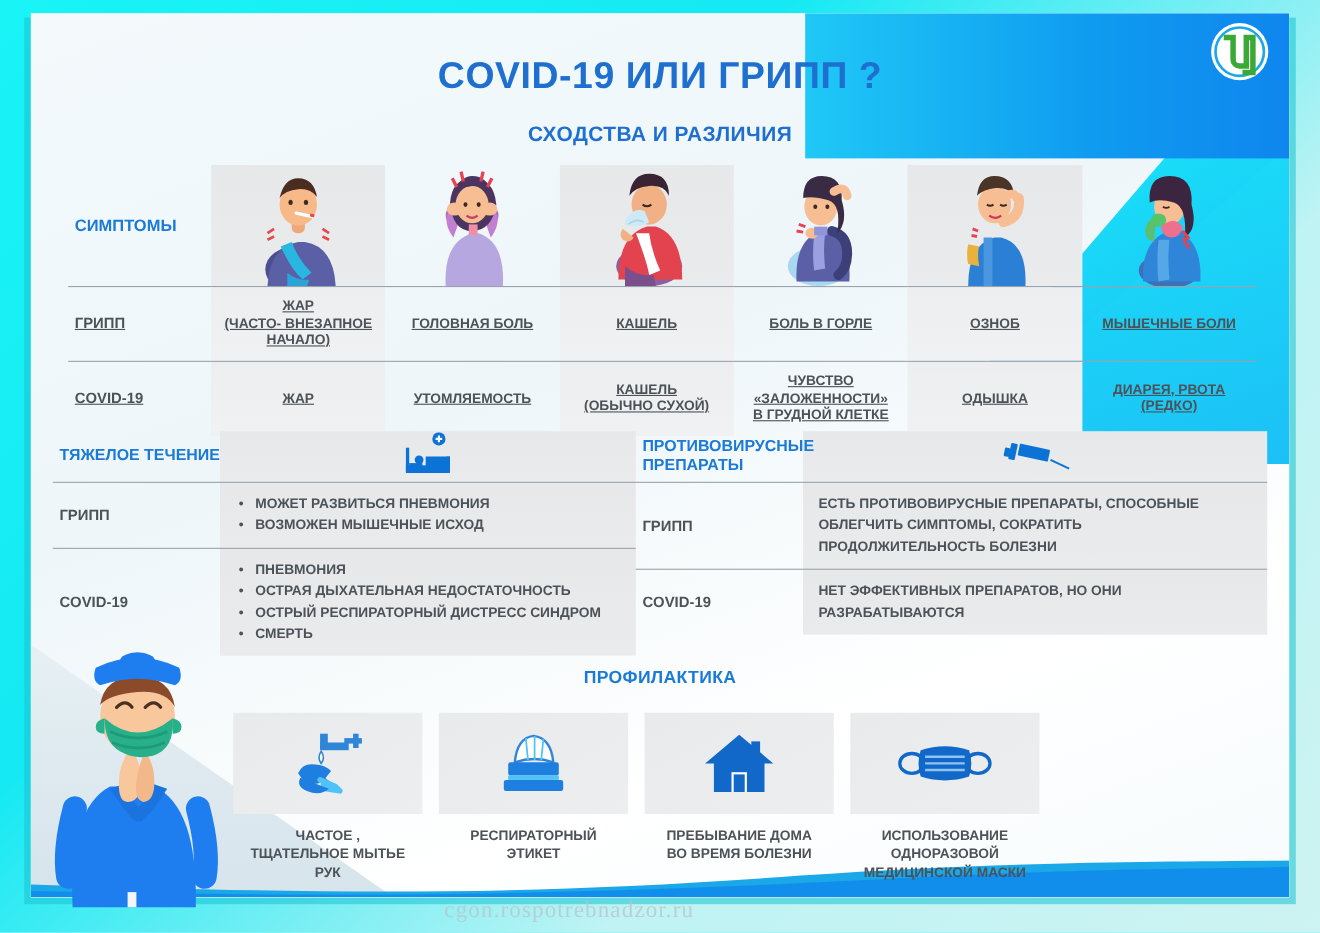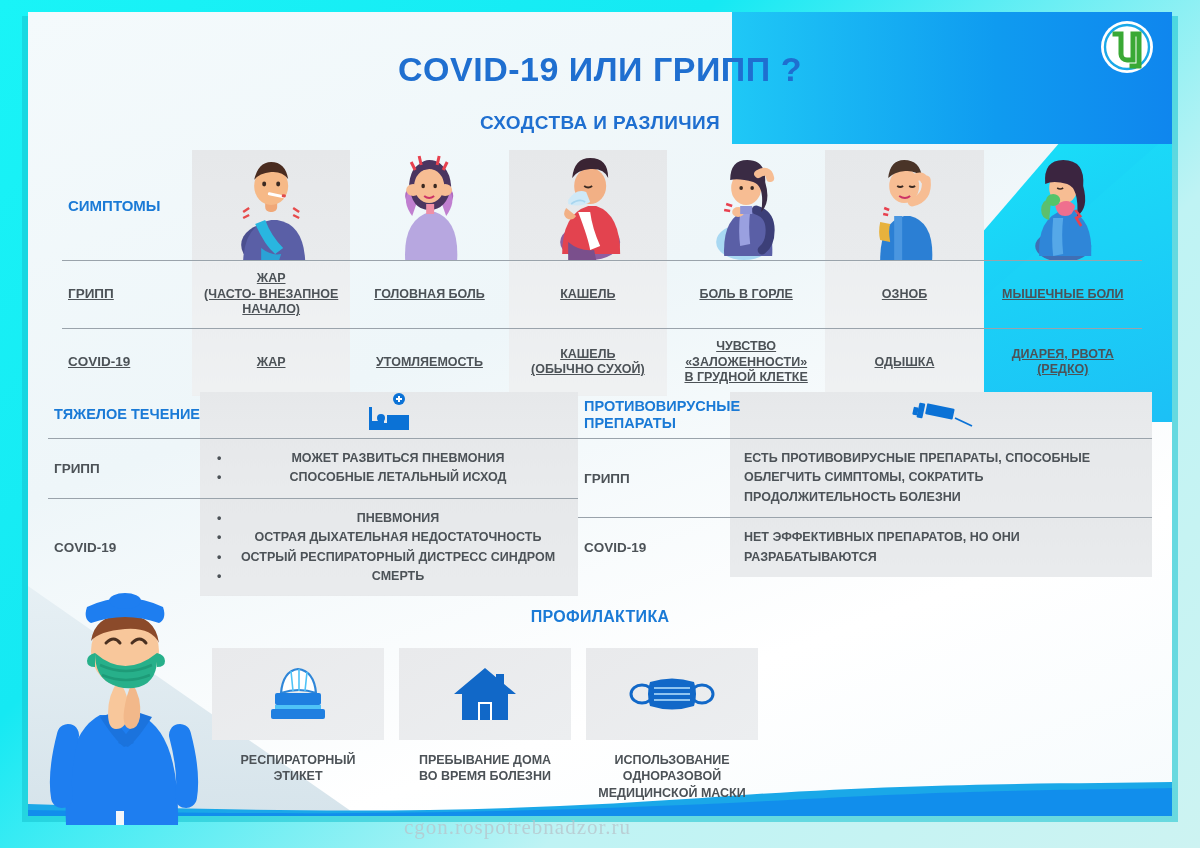--- a/index.html
+++ b/index.html
@@ -64,21 +64,21 @@
   .blk-left{left:0;width:530px;}
   .blk-right{left:530px;width:574px;}
   .blk table{border-collapse:collapse;width:100%;table-layout:fixed;}
   .blk td{vertical-align:middle;}
   .lbl-col{width:152px;}
   .blk .hrow td{height:46px;padding:0;}
   .blk .hdr-blue{font-size:14.5px;line-height:1.2;}
   .blk .rowlabel{font-size:13.5px;font-weight:bold;color:#4c5257;padding:10px 6px;}
   .blk .body{background:linear-gradient(180deg,#e6e8ea,#e9ebed);
      padding:10px 14px;font-size:12.5px;font-weight:bold;color:#4c5257;line-height:1.55;}
-  .blk ul{margin:0;padding-left:16px;list-style:none;text-align:center;}
+  .blk ul{margin:0;padding-left:16px;list-style:none;}
   .blk li{position:relative;padding-left:2px;}
   .blk li:before{content:"•";position:absolute;left:-13px;color:#4c5257;}
   .icon-cell{background:linear-gradient(180deg,#e6e8ea,#e9ebed);text-align:center;}
 
   
   .prev-title{position:absolute;top:608px;left:0;width:1200px;text-align:center;
      font-size:16px;font-weight:bold;color:#1a7ad6;letter-spacing:.3px;}
   .prev{position:absolute;left:212px;top:648px;width:930px;display:flex;gap:15px;}
   .prev-item{width:172px;}
   .prev-box{height:92px;background:linear-gradient(150deg,#e9eaec,#eceef0);
@@ -295,21 +295,21 @@
                 <circle cx="16" cy="25" r="4" fill="#0b72d6"></circle>
                 <rect x="7" y="28" width="12" height="3" fill="#0b72d6"></rect>
               </svg>
             </td>
           </tr>
           <tr class="sep">
             <td class="rowlabel">ГРИПП</td>
             <td class="body">
               <ul>
                 <li>МОЖЕТ РАЗВИТЬСЯ ПНЕВМОНИЯ</li>
-                <li>СПОСОБНЫЕ ЛЕТАЛЬНЫЙ ИСХОД</li>
+                <li>ВОЗМОЖЕН МЫШЕЧНЫЕ ИСХОД</li>
               </ul>
             </td>
           </tr>
           <tr class="sep">
             <td class="rowlabel">COVID-19</td>
             <td class="body">
               <ul>
                 <li>ПНЕВМОНИЯ</li>
                 <li>ОСТРАЯ ДЫХАТЕЛЬНАЯ НЕДОСТАТОЧНОСТЬ</li>
                 <li>ОСТРЫЙ РЕСПИРАТОРНЫЙ ДИСТРЕСС СИНДРОМ</li>
@@ -350,20 +350,38 @@
             <td class="body">НЕТ ЭФФЕКТИВНЫХ ПРЕПАРАТОВ, НО ОНИ РАЗРАБАТЫВАЮТСЯ</td>
           </tr>
         </tbody>
           </table>
       </div>
     </div>
 
     <div class="prev-title">ПРОФИЛАКТИКА</div>
 
     <div class="prev">
+      <div class="prev-item">
+        <div class="prev-box">
+          <svg width="74" height="62" viewBox="0 0 74 62" aria-hidden="true">
+            <rect x="30" y="4" width="7" height="14" fill="#2f86d8"></rect>
+            <rect x="30" y="12" width="26" height="7" fill="#2f86d8"></rect>
+            <rect x="52" y="8" width="16" height="5" fill="#2f86d8"></rect>
+            <rect x="60" y="4" width="5" height="13" fill="#2f86d8"></rect>
+            <path d="M31 20 q4 6 0 11 q-4-5 0-11z" fill="#ffffff" stroke="#2f86d8" stroke-width="1.4"></path>
+            <path d="M10 40 q4-10 16-8 q10 1 14 6 l-8 10 q-14 6-22-8z" fill="#1f7fe0"></path>
+            <path d="M16 42 q10-2 16 4 l10 8" stroke="#1f7fe0" stroke-width="6" fill="none" stroke-linecap="round"></path>
+            <path d="M30 46 l14 6 M33 50 l13 4 M36 54 l12 2" stroke="#4fc3f7" stroke-width="5" stroke-linecap="round" fill="none"></path>
+            <path d="M12 44 q-4 8 6 12 q12 5 20-2" fill="#1f7fe0"></path>
+          </svg>
+        </div>
+        <div class="prev-cap" style="white-space:pre-line">ЧАСТОЕ ,
+ТЩАТЕЛЬНОЕ МЫТЬЕ
+РУК</div>
+      </div>
 
       <div class="prev-item">
         <div class="prev-box">
           <svg width="74" height="62" viewBox="0 0 74 62" aria-hidden="true">
             <path d="M20 30 q2-22 17-24 q16 2 18 24 q-17-6-35 0z" fill="#ffffff" stroke="#2f86d8" stroke-width="2.2"></path>
             <path d="M30 8 l2 20 M38 6 l0 22 M46 9 l-2 19" stroke="#4fc3f7" stroke-width="1.6" fill="none"></path>
             <rect x="14" y="30" width="46" height="12" rx="2" fill="#1f7fe0"></rect>
             <rect x="14" y="42" width="46" height="4" fill="#4fc3f7"></rect>
             <rect x="10" y="46" width="54" height="10" rx="2" fill="#1f7fe0"></rect>
           </svg>

